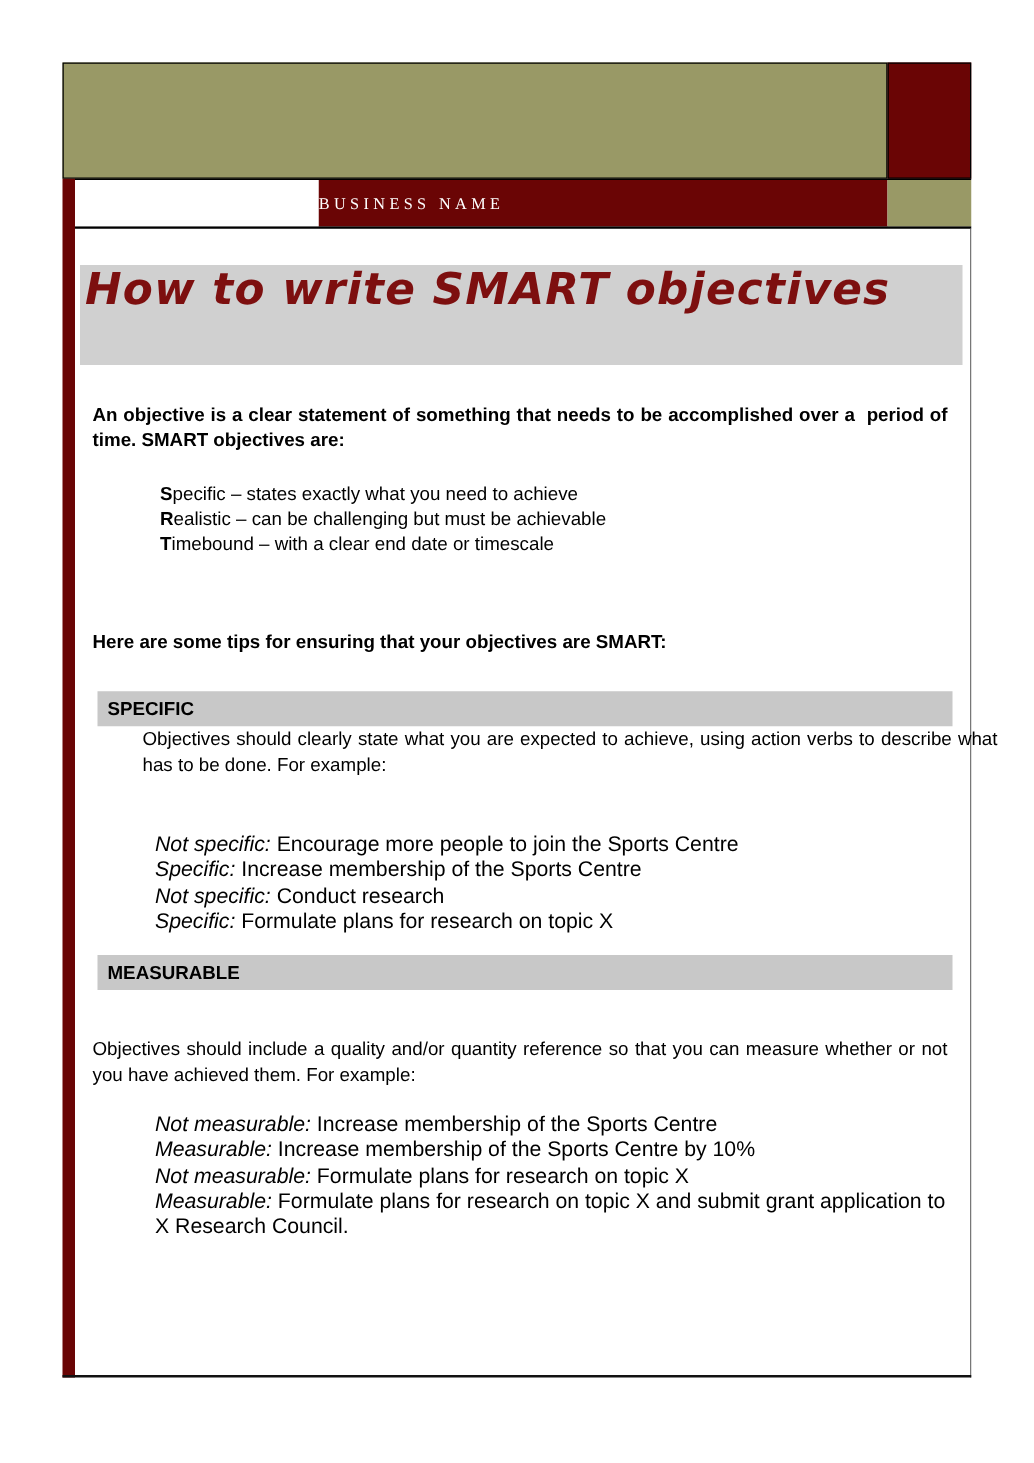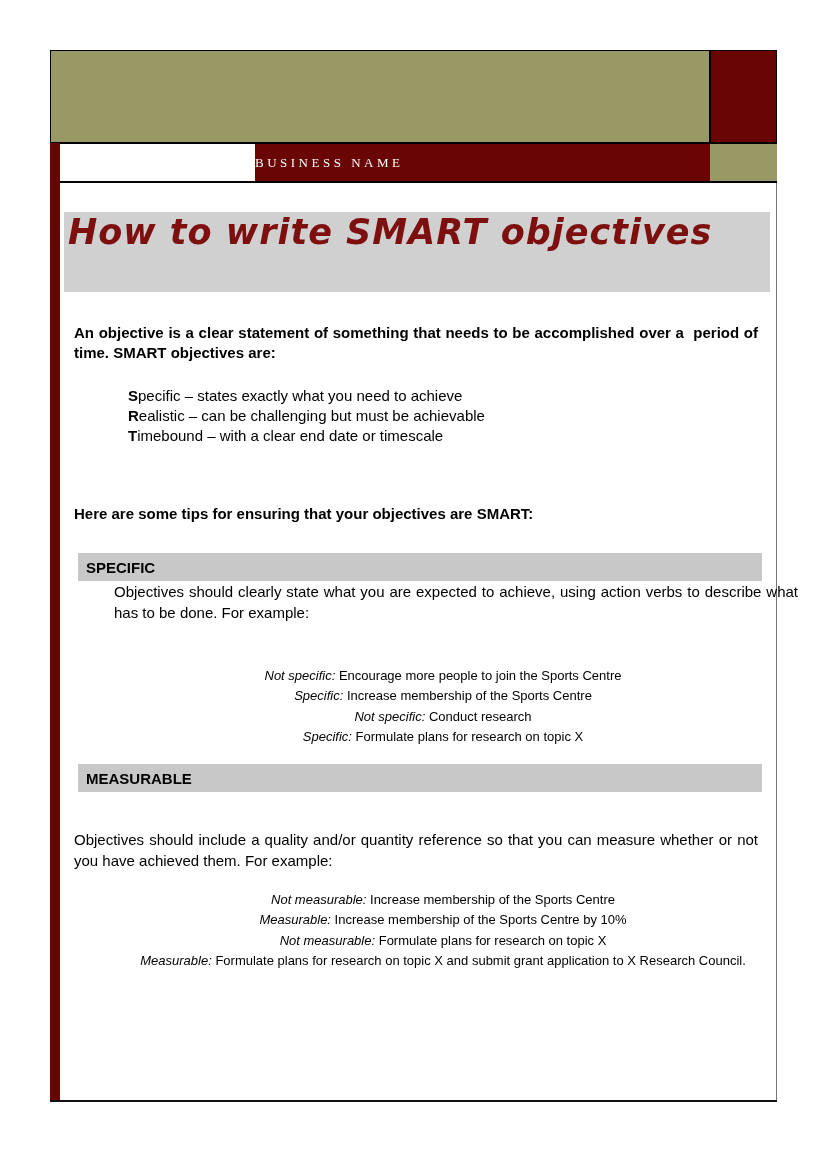--- a/index.html
+++ b/index.html
@@ -58,21 +58,21 @@
                  display: flex; align-items: center; }
   .section-bar span { padding-left: 8px; font-weight: bold; font-size: 15px; }
   .bar-1 { top: 536px; margin-top: 17px; }
   .bar-2 { top: 764px; }
 
   .sec-body { left: 74px; width: 684px; font-size: 15px; line-height: 20.5px;
               text-align: justify; }
   .body-1 { top: 582px; margin-left: 40px; }
   .body-2 { top: 830px; }
 
-  .examples { left: 124px; width: 638px; font-size: 13px; line-height: 20.3px; text-align: center; }
+  .examples { left: 124px; width: 638px; font-size: 17px; line-height: 20.3px; }
   .examples i { font-style: italic; }
   .ex-1 { top: 666px; }
   .ex-2 { top: 890px; }
 </style>
 </head>
 <body>
 
 <div class="abs olive-header"></div>
 <div class="abs red-square"></div>
 <div class="abs left-strip"></div>

